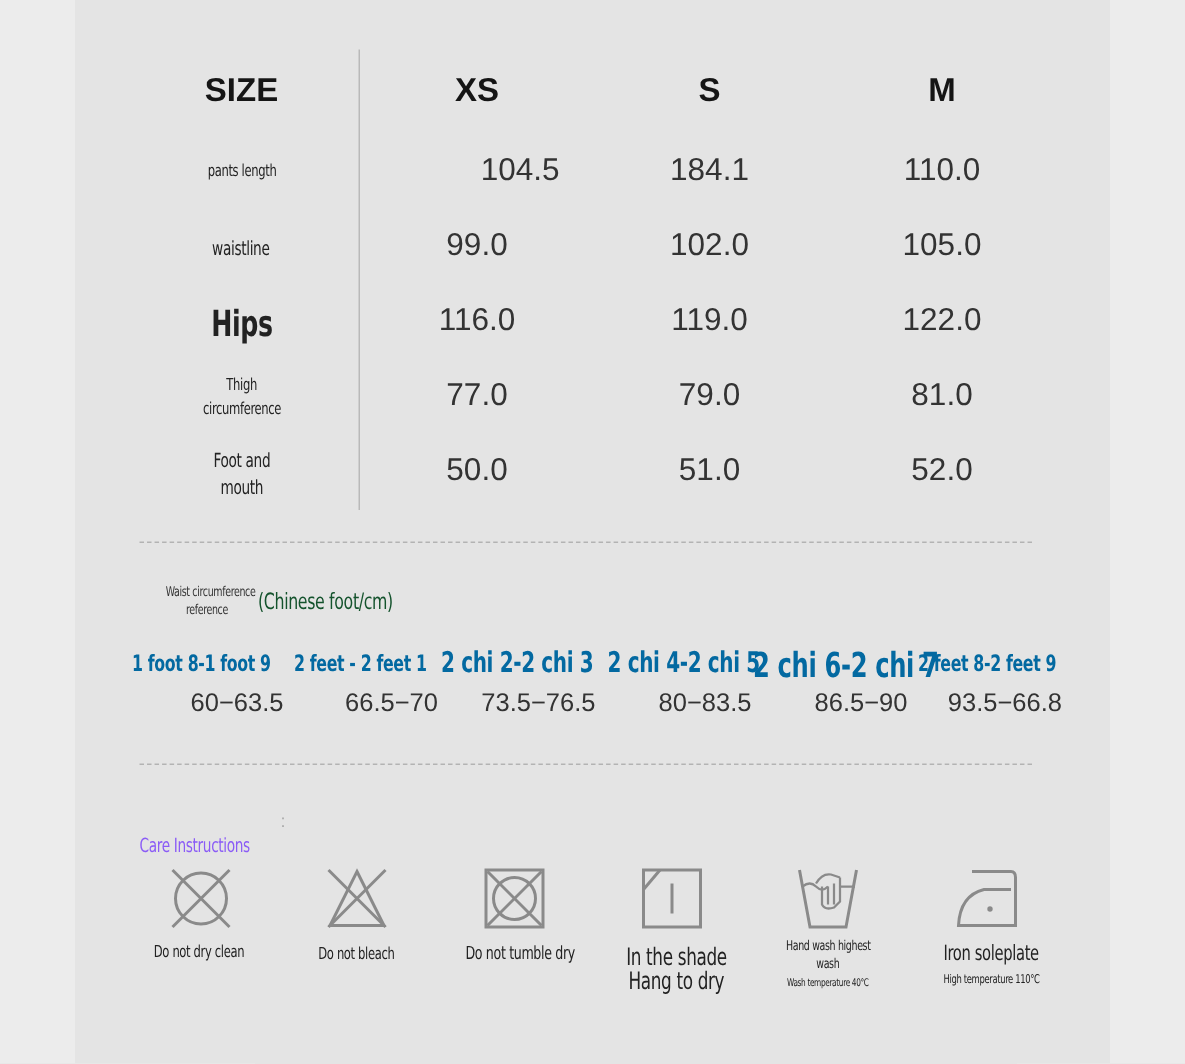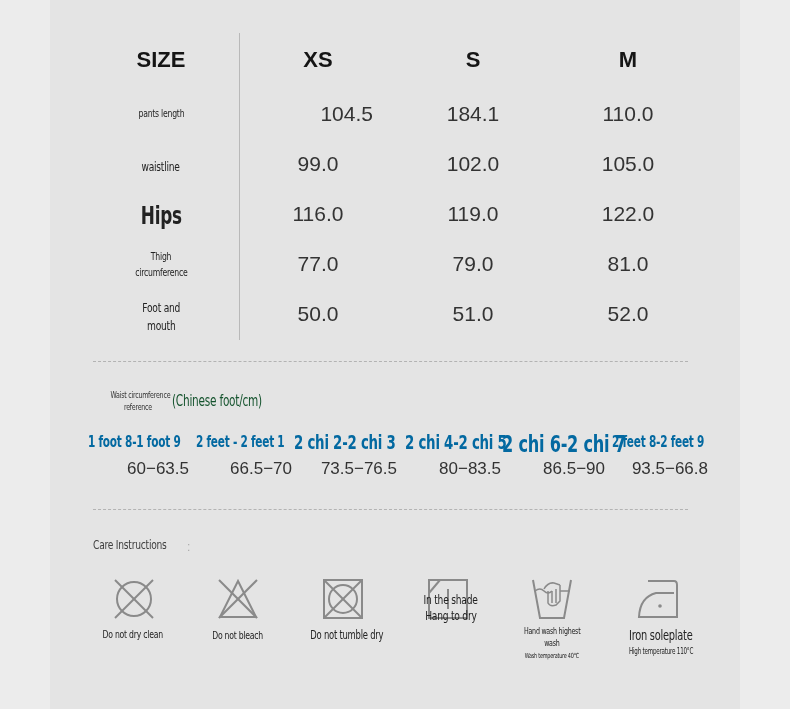--- a/index.html
+++ b/index.html
@@ -12,21 +12,21 @@
   .narrow { display: inline-block; transform: scaleX(0.78); transform-origin: center; white-space: nowrap; }
   .vdiv { position: absolute; left: 239px; top: 33px; width: 1px; height: 307px; background: #b9b9b9; }
   .hdr { position: absolute; top: 47px; font-size: 22px; font-weight: bold; color: #151515; text-align: center; width: 110px; }
   .rowlabel { position: absolute; left: 106px; width: 110px; text-align: center; color: #222; line-height: 1.3; }
   .cell { position: absolute; width: 110px; text-align: center; font-size: 21px; color: #333; font-family: "Liberation Sans", sans-serif; }
   .dash { position: absolute; left: 93px; width: 595px; height: 0; border-top: 1px dashed #b3b3b3; }
   .waist-title-small { position: absolute; left: 102px; top: 389px; font-size: 9px; line-height: 12px; text-align: center; width: 72px; color: #333; }
   .waist-title-big { position: absolute; left: 172px; top: 392px; font-size: 15px; color: #14532d; }
   .chi { position: absolute; top: 433px; font-size: 15px; font-weight: bold; color: #0369a1; white-space: nowrap; }
   .cm { position: absolute; top: 459px; font-size: 17px; color: #333; text-align: right; width: 110px; }
-  .care-title { position: absolute; left: 93px; top: 537px; font-size: 13px; color: #404040; }
+  .care-title { position: absolute; left: 93px; top: 557px; font-size: 13px; color: #8b5cf6; }
   .care-colon { position: absolute; left: 187px; top: 540px; font-size: 12px; color: #aaa; }
   .care-icon { position: absolute; top: 577px; width: 44px; height: 44px; }
   .care-label { position: absolute; text-align: center; width: 120px; color: #222; line-height: 1.25; }
 </style>
 </head>
 <body>
 
 <div class="panel"></div>
 
 <div>
@@ -118,21 +118,21 @@
     <line x1="4" y1="4" x2="40" y2="40" stroke="#8a8a8a" stroke-width="2"></line>
     <line x1="40" y1="4" x2="4" y2="40" stroke="#8a8a8a" stroke-width="2"></line>
   </svg>
   <div class="care-label cond" style="left:287px; top:628px; font-size:12px;"><span class="narrow">Do not tumble dry</span></div>
 
   <svg class="care-icon" style="left:426px;" viewBox="0 0 44 44">
     <rect x="3" y="3" width="38" height="38" fill="none" stroke="#8a8a8a" stroke-width="2"></rect>
     <line x1="3" y1="16" x2="14" y2="3" stroke="#8a8a8a" stroke-width="2"></line>
     <line x1="22" y1="12" x2="22" y2="32" stroke="#8a8a8a" stroke-width="2"></line>
   </svg>
-  <div class="care-label cond" style="left:391px; top:592px; font-size:13px; line-height:16px;">
+  <div class="care-label cond" style="left:391px; top:630px; font-size:16px; line-height:16px;">
     <span class="narrow">In the shade</span><br>
     <span class="narrow">Hang to dry</span>
   </div>
 
   <svg class="care-icon" style="left:530px;" viewBox="0 0 44 44">
     <polyline points="3,3 10,41 34,41 41,3" fill="none" stroke="#8a8a8a" stroke-width="2"></polyline>
     <path d="M5,14 Q10,10 14,14 Q18,18 22,14" fill="none" stroke="#8a8a8a" stroke-width="1.5"></path>
     <path d="M30,14 L40,14" fill="none" stroke="#8a8a8a" stroke-width="1.5"></path>
     <path d="M14,12 Q18,5 24,6 L30,8 M18,14 L18,26 Q20,30 26,28 L30,24 L30,8 M22,14 L22,26 M26,12 L26,26" fill="none" stroke="#8a8a8a" stroke-width="1.5"></path>
   </svg>

